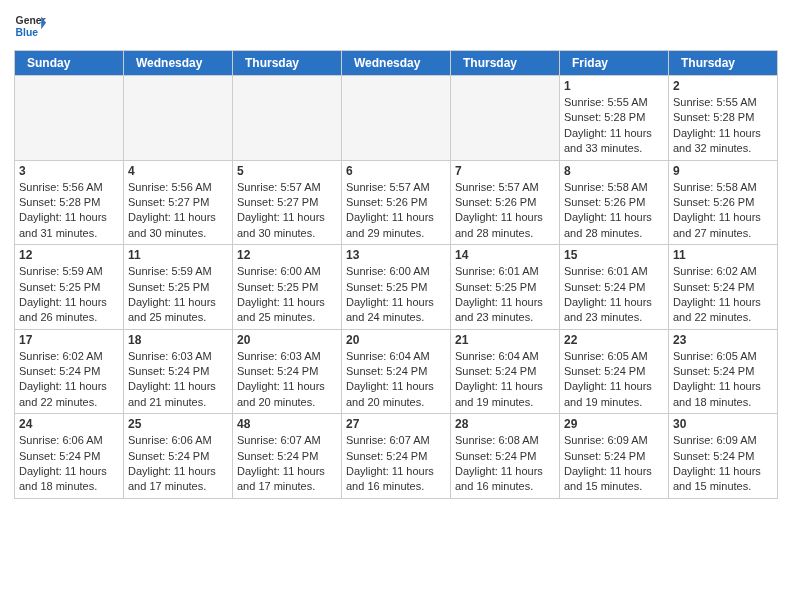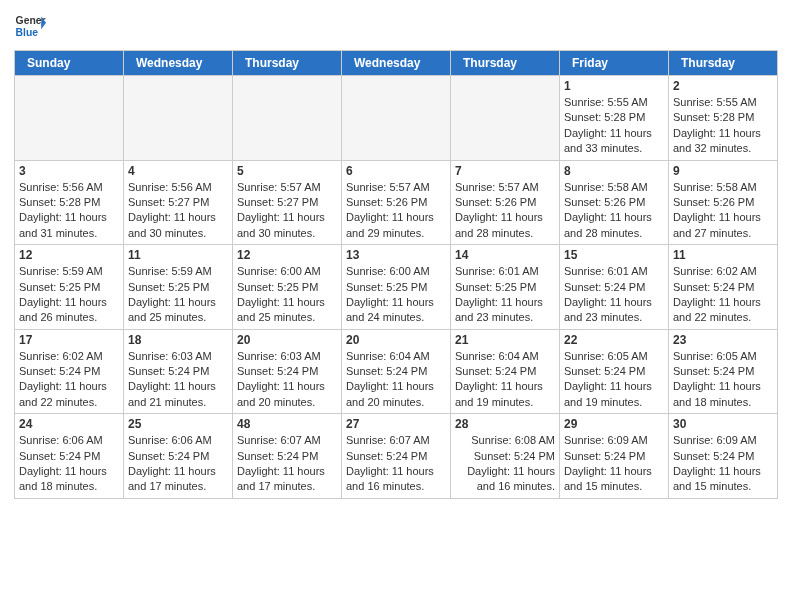--- a/index.html
+++ b/index.html
@@ -312,21 +312,21 @@
           </td>
           <td>
             <span class="day-num">27</span>
             <div class="day-info" style="white-space: pre-line;">Sunrise: 6:07 AM
 Sunset: 5:24 PM
 Daylight: 11 hours
 and 16 minutes.</div>
           </td>
           <td>
             <span class="day-num">28</span>
-            <div class="day-info" style="white-space: pre-line; text-align: right;">Sunrise: 6:08 AM
+            <div class="day-info" style="white-space: pre-line;">Sunrise: 6:08 AM
 Sunset: 5:24 PM
 Daylight: 11 hours
 and 16 minutes.</div>
           </td>
           <td>
             <span class="day-num">29</span>
             <div class="day-info" style="white-space: pre-line;">Sunrise: 6:09 AM
 Sunset: 5:24 PM
 Daylight: 11 hours
 and 15 minutes.</div>

